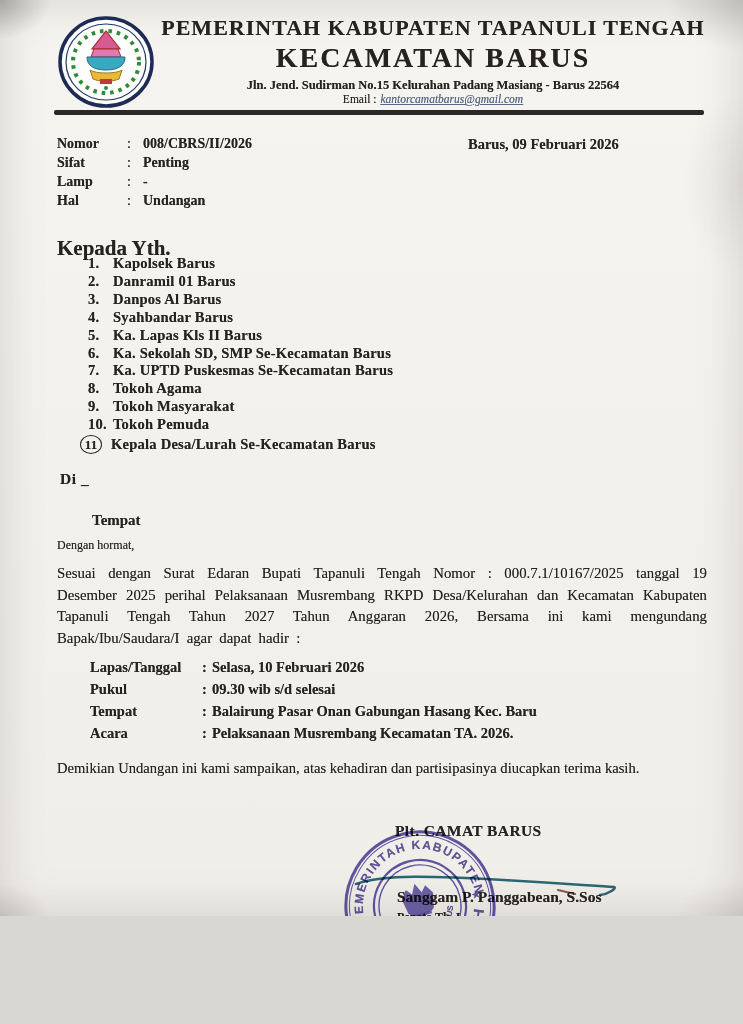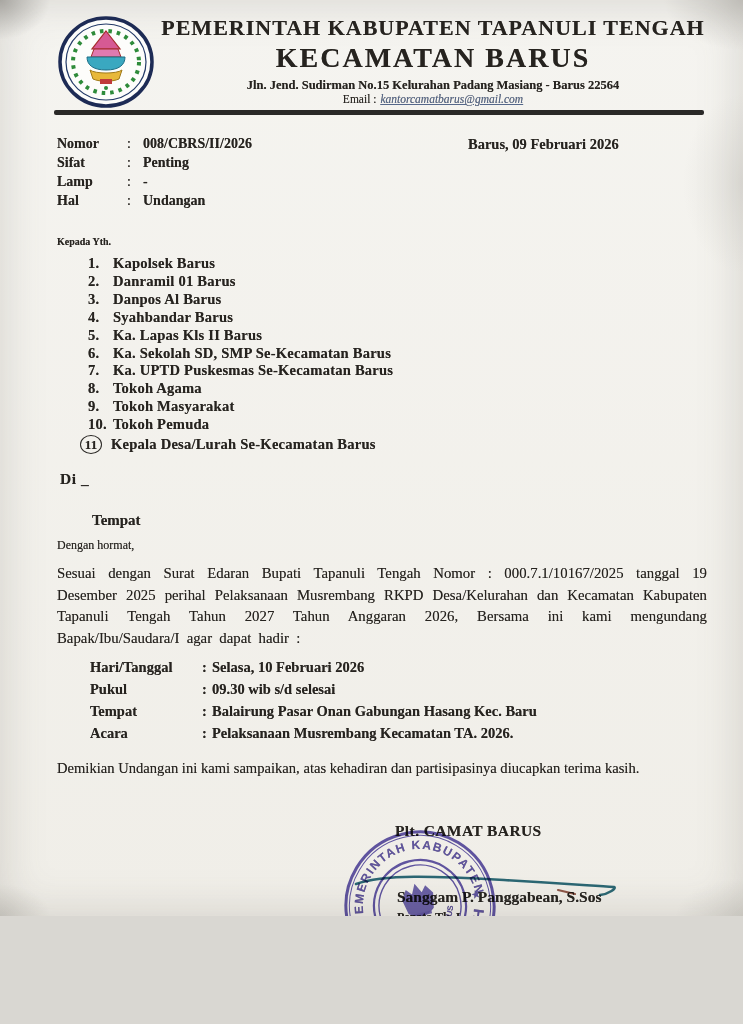--- a/index.html
+++ b/index.html
@@ -28,21 +28,21 @@
   .rule{position:absolute;left:54px;top:110px;width:650px;height:5px;background:#2a2927;border-radius:2px;}
 
   
   .meta{position:absolute;left:57px;top:134px;font-size:14px;}
   .meta-row{display:grid;grid-template-columns:70px 16px auto;line-height:19px;}
   .meta-row .lab{font-weight:bold;}
   .meta-row .val{font-weight:bold;}
   .place-date{position:absolute;left:468px;top:136px;font-size:14.5px;font-weight:bold;}
 
   
-  .kepada{position:absolute;left:57px;top:236px;font-size:10px;font-weight:bold;}
+  .kepada{position:absolute;left:57px;top:236px;font-size:21px;font-weight:bold;}
   .rcp{position:absolute;left:88px;top:255px;font-size:14.6px;font-weight:bold;letter-spacing:.2px;}
   .rcp-row{display:flex;line-height:17.9px;align-items:baseline;}
   .rcp-no{width:25px;flex:0 0 25px;}
   .rcp-row.c11{margin-left:-8px;line-height:19px;margin-top:1px;}
   .circled{display:inline-flex;justify-content:center;align-items:center;width:20px;height:17px;
     border:1.6px solid #2a2825;border-radius:50%;margin-right:9px;font-size:13px;flex:0 0 20px;}
   .di{position:absolute;left:60px;top:470px;font-size:15.5px;font-weight:bold;letter-spacing:.5px;}
   .tempat{position:absolute;left:92px;top:512px;font-size:15px;font-weight:bold;}
   .salut{position:absolute;left:57px;top:538px;font-size:12px;}
 
@@ -164,21 +164,21 @@
   </div>
 
   <div class="di">Di _</div>
   <div class="tempat">Tempat</div>
   <div class="salut">Dengan hormat,</div>
 
   <div class="body-par">Sesuai dengan Surat Edaran Bupati Tapanuli Tengah Nomor : 000.7.1/10167/2025 tanggal 19 Desember 2025 perihal Pelaksanaan Musrembang RKPD Desa/Kelurahan dan Kecamatan Kabupaten Tapanuli Tengah Tahun 2027 Tahun Anggaran 2026, Bersama ini kami mengundang Bapak/Ibu/Saudara/I agar dapat hadir :</div>
 
   <div class="details">
     <div class="det-row">
-      <span>Hari/Tanggal</span>
+      <span>Lapas/Tanggal</span>
       <span>:</span>
       <span>Selasa, 10 Februari 2026</span>
     </div>
     <div class="det-row">
       <span>Pukul</span>
       <span>:</span>
       <span>09.30 wib s/d selesai</span>
     </div>
     <div class="det-row">
       <span>Tempat</span>

